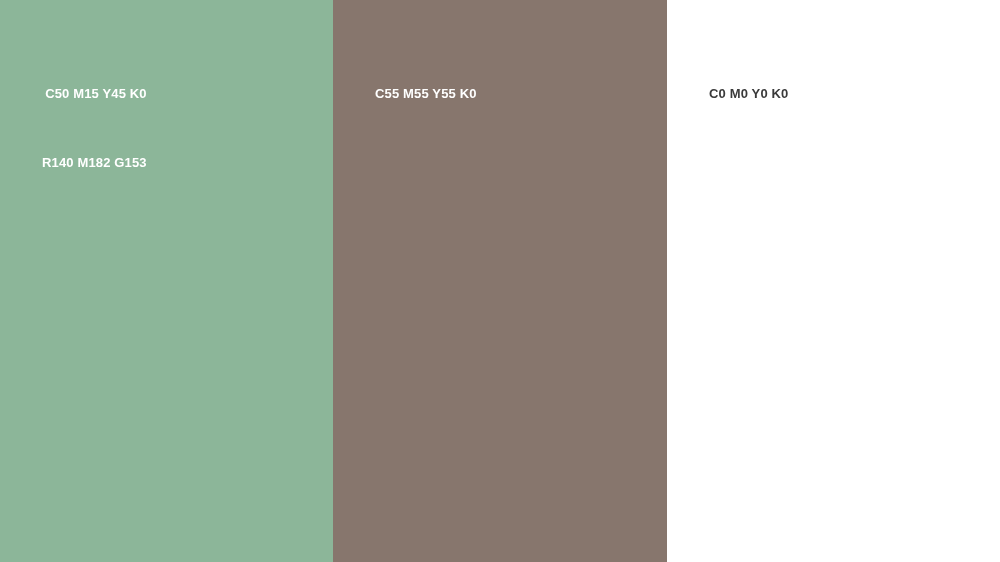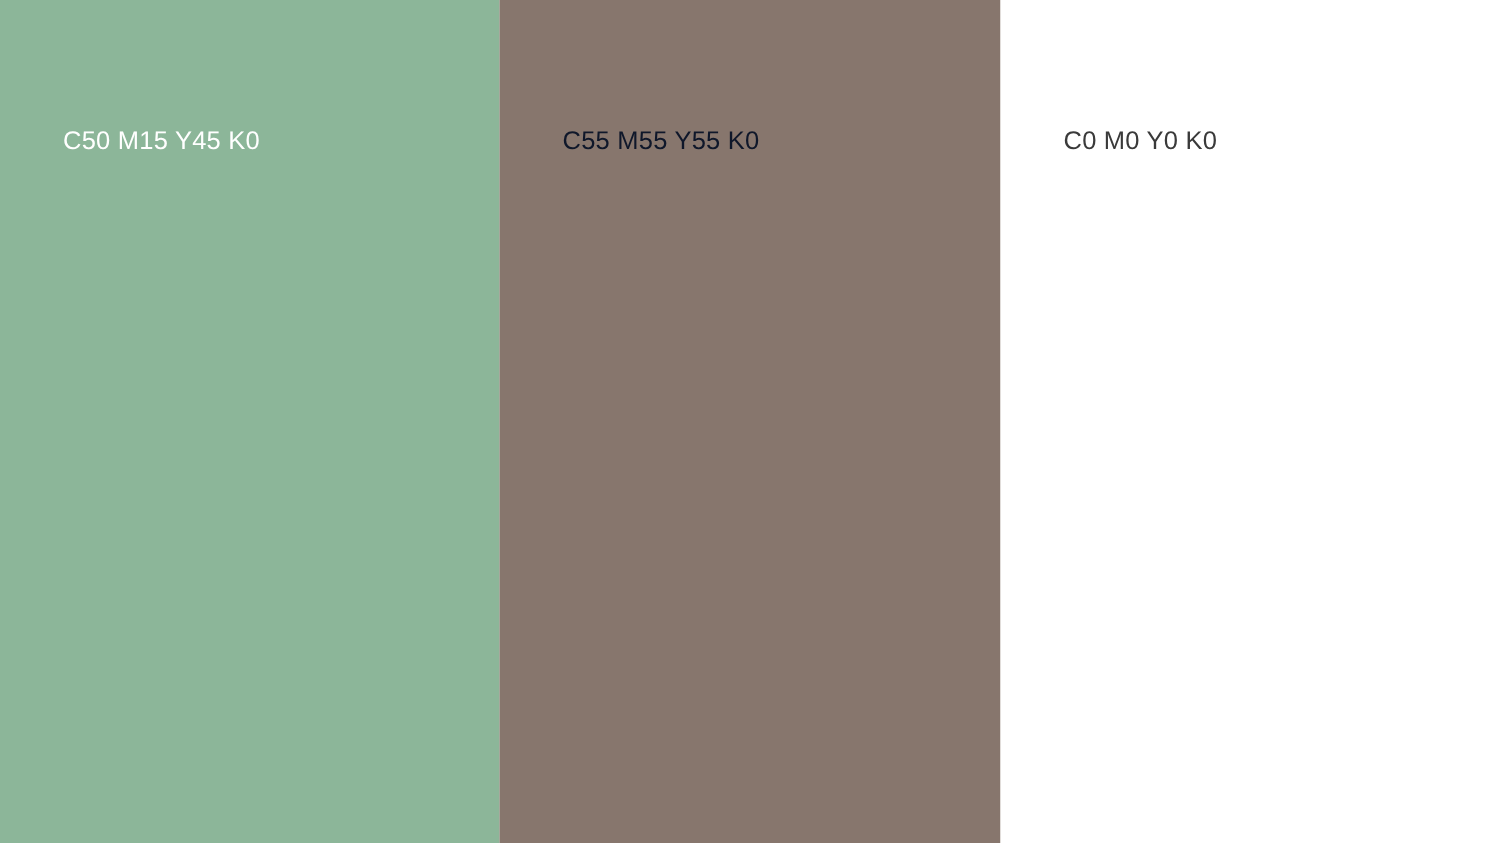--- a/index.html
+++ b/index.html
@@ -28,44 +28,45 @@
   }
   .swatch-panel-1 { width: 333px; }
   .swatch-panel-2 { width: 334px; }
   .swatch-panel-3 { width: 333px; }
 
   .swatch-label {
     position: absolute;
     left: 42px;
     top: 36px;
     line-height: 23px;
-    font-size: 17px;
-    font-weight: 400;
+    font-size: 13px;
+    font-weight: 700;
     letter-spacing: 0.15px;
     white-space: pre;
     text-align: right;
   }
   .swatch-label .label-line {
     display: block;
     white-space: pre;
   }
 </style>
 </head>
 <body>
 
 <div id="swatch-board">
 
   <div class="swatch-panel swatch-panel-1" style="background-color:#8cb699;">
     <div class="swatch-label" style="color:#ffffff;">
       <span class="label-line">C50 M15 Y45 K0</span>
+      <span class="label-line">R140 M182 G153</span>
     </div>
   </div>
 
   <div class="swatch-panel swatch-panel-2" style="background-color:#87766d;">
-    <div class="swatch-label" style="color:#0f172a;">
+    <div class="swatch-label" style="color:#ffffff;">
       <span class="label-line">C55 M55 Y55 K0</span>
     </div>
   </div>
 
   <div class="swatch-panel swatch-panel-3" style="background-color:#ffffff;">
     <div class="swatch-label" style="color:#3a3a3a;">
       <span class="label-line">C0 M0 Y0 K0</span>
     </div>
   </div>
 

